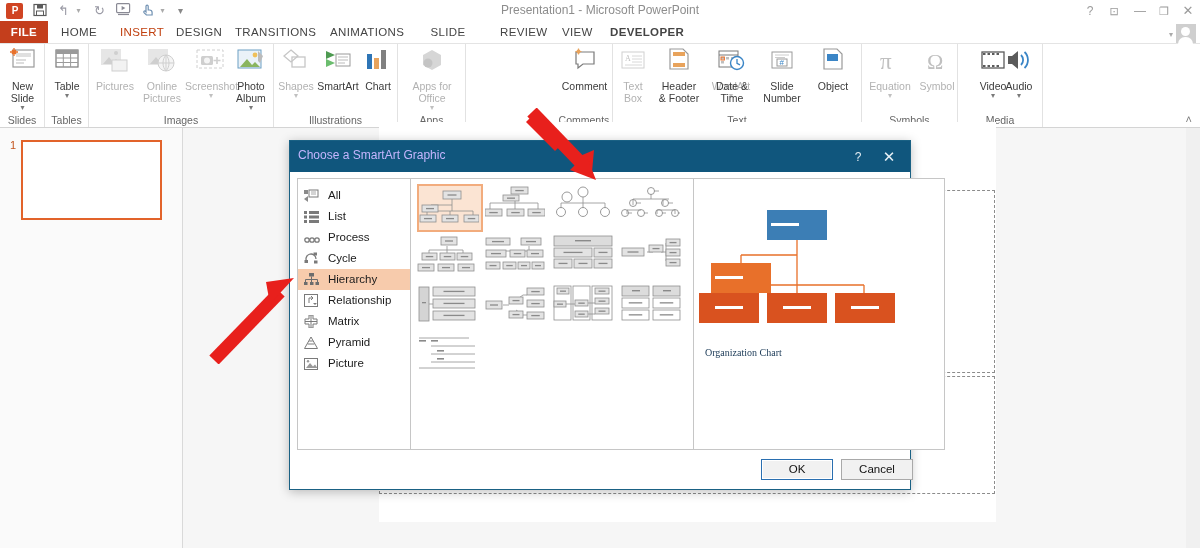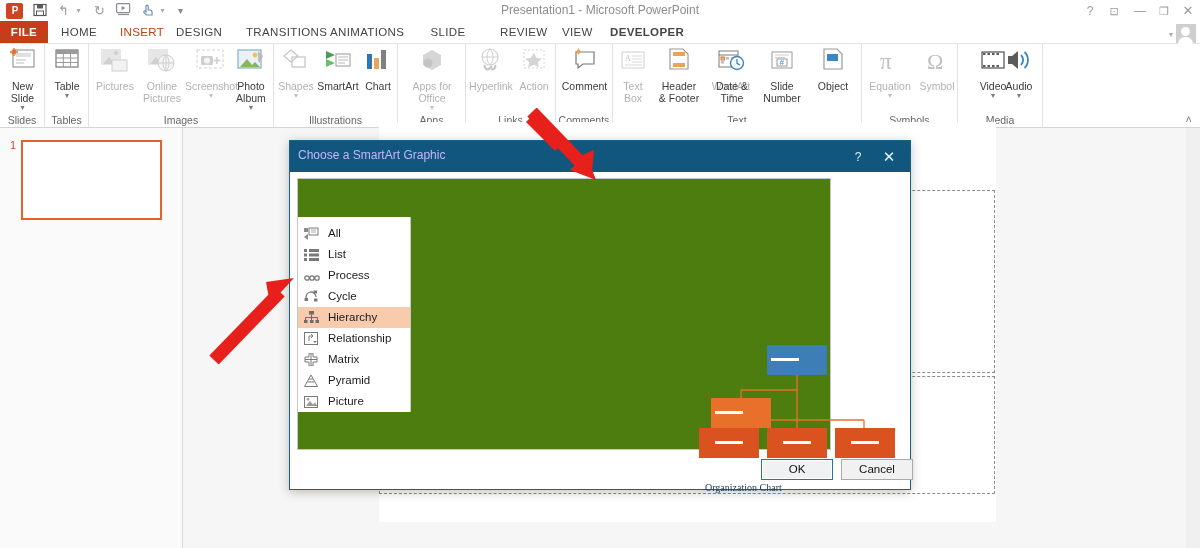--- a/index.html
+++ b/index.html
@@ -162,24 +162,23 @@
   }
   .dlg-help{
     position:absolute; right:42px; top:6px; width:20px; height:20px;
     text-align:center; line-height:20px; color:#dfeaf1; font-size:12px;
   }
   .dlg-close{
     position:absolute; right:10px; top:5px; width:22px; height:21px;
     text-align:center; line-height:21px; color:#e9f2f7; font-size:15px;
   }
   .dlg-body{
-    position:absolute; left:7px; top:37px; width:534px; height:272px;
+    position:absolute; left:7px; top:37px; width:648px; height:272px;
     background:#4d7c0f; border:1px solid #c6c6c6;
     display:flex;
-    align-items:center;
   }
   .cat-pane{
     width:113px; border-right:1px solid #c6c6c6; padding-top:6px;
     background:#fff;
   }
   .cat{
     height:21px; line-height:21px; font-size:11.5px; color:#1b1b1b;
     padding-left:6px; white-space:nowrap; cursor:default;
   }
   .cat.sel{ background:#f7cbac; }
@@ -263,21 +262,21 @@
   <div class="win-btn wb-min">—</div>
   <div class="win-btn wb-max">❐</div>
   <div class="win-btn wb-close">✕</div>
 </div>
 
 <div class="tabbar" id="tabbar">
     <div class="tab file" style="left: 0px; width: 48px;">FILE</div>
     <div class="tab" style="left: 48px; width: 62px;">HOME</div>
     <div class="tab active" style="left: 110px; width: 56px;">INSERT</div>
     <div class="tab" style="left: 166px; width: 62px;">DESIGN</div>
-    <div class="tab" style="left: 236px; width: 92px;">TRANSITIONS</div>
+    <div class="tab" style="left: 225px; width: 92px;">TRANSITIONS</div>
     <div class="tab" style="left: 320px; width: 86px;">ANIMATIONS</div>
     <div class="tab" style="left: 406px; width: 84px;">SLIDE SHOW</div>
     <div class="tab" style="left: 490px; width: 62px;">REVIEW</div>
     <div class="tab" style="left: 552px; width: 48px;">VIEW</div>
     <div class="tab" style="left: 600px; width: 84px; font-weight: bold;">DEVELOPER</div>
   </div>
 <div class="tabs-underline"></div>
 <div class="acct-caret">▾</div>
 <div class="acct"></div>
 
@@ -384,39 +383,20 @@
       <div class="cmd dim" style="left: 2px; width: 64px;">
         <span class="glyph"><svg width="26" height="24" viewBox="0 0 26 24">
             <path d="M13 2 l9 5 v10 l-9 5 -9-5V7z" fill="#d6d6d6"></path>
             <circle cx="9" cy="15" r="4.5" fill="#c4c4c4"></circle>
           </svg></span>
         <span class="lbl">Apps for</span>
         <span class="lbl">Office</span>
         <span class="car">▾</span>
       </div>
       <div class="grp-label">Apps</div>
-    </div>
-    <div class="grp" style="left: 466px; width: 90px;">
-      <div class="cmd dim" style="left: 2px; width: 46px;">
-        <span class="glyph"><svg width="28" height="25" viewBox="0 0 28 25">
-            <circle cx="13" cy="9" r="8" fill="none" stroke="#d0d0d0" stroke-width="1.2"></circle>
-            <path d="M5 9h16M13 1c4 4 4 12 0 16M13 1c-4 4-4 12 0 16" stroke="#d0d0d0" fill="none"></path>
-            <path d="M8 17 a3 3 0 0 0 4 4 l3-3" stroke="#c6c6c6" stroke-width="2.2" fill="none"></path>
-            <path d="M14 21 a3 3 0 0 0 4 -4" stroke="#c6c6c6" stroke-width="2.2" fill="none"></path>
-          </svg></span>
-        <span class="lbl">Hyperlink</span>
-      </div>
-      <div class="cmd dim" style="left: 48px; width: 40px;">
-        <span class="glyph"><svg width="26" height="24" viewBox="0 0 26 24">
-            <rect x="3" y="2" width="20" height="18" fill="none" stroke="#d4d4d4" stroke-dasharray="2 2"></rect>
-            <path d="M13 5 l2.4 5 5.6.5 -4.3 3.7 1.3 5.4L13 16.8 7 19.6l1.3-5.4L4 10.5l5.6-.5z" fill="#d4d4d4"></path>
-          </svg></span>
-        <span class="lbl">Action</span>
-      </div>
-      <div class="grp-label">Links</div>
     </div>
     <div class="grp" style="left: 556px; width: 57px;">
       <div class="cmd" style="left: 0px; width: 57px;">
         <span class="glyph"><svg width="26" height="24" viewBox="0 0 26 24">
             <path d="M4 4h18v12H11l-5 4v-4H4z" fill="#fff" stroke="#7a7a7a" stroke-width="1.2"></path>
             <path d="M5 2 l3 3 M8 2 l-3 3 M6.5 0.5 v6 M3.5 3.5 h6" stroke="#e8a35c" stroke-width="1.2"></path>
           </svg></span>
         <span class="lbl">Comment</span>
       </div>
       <div class="grp-label">Comments</div>

